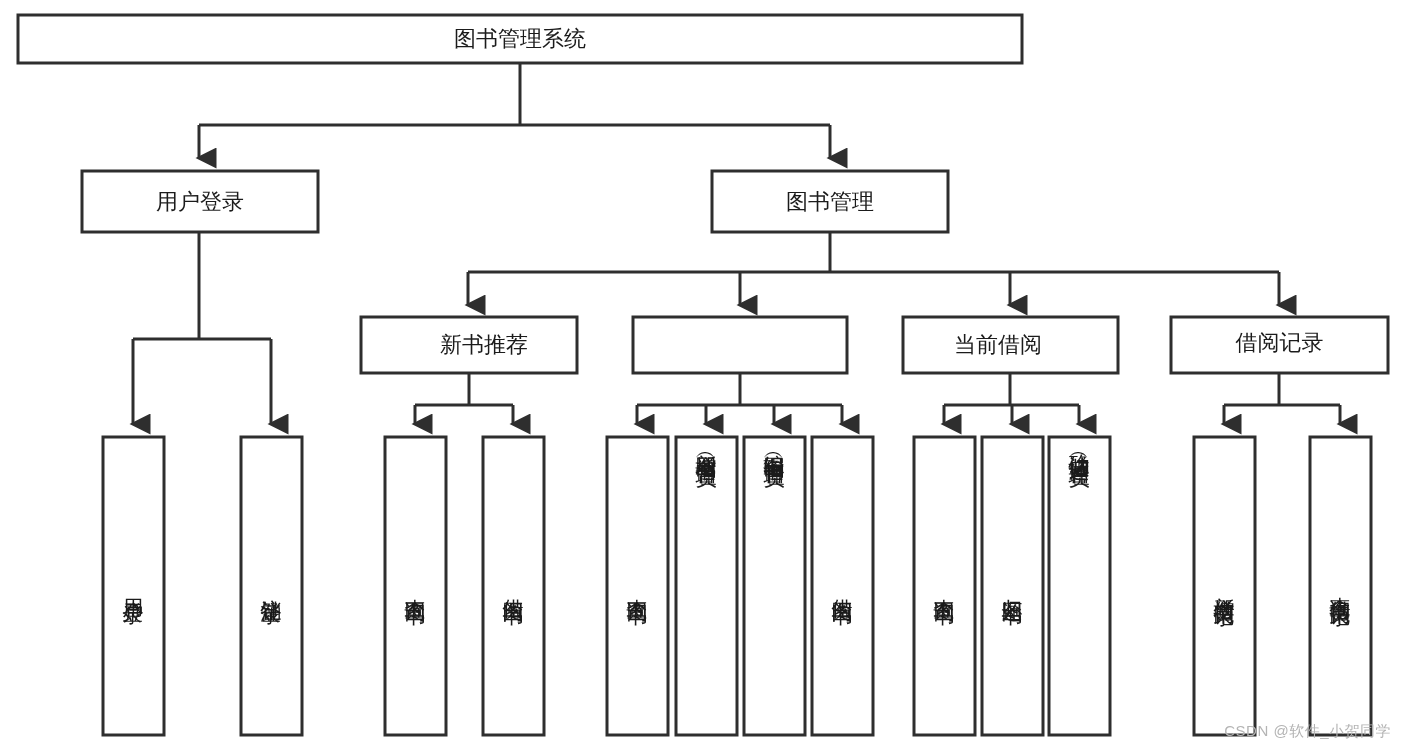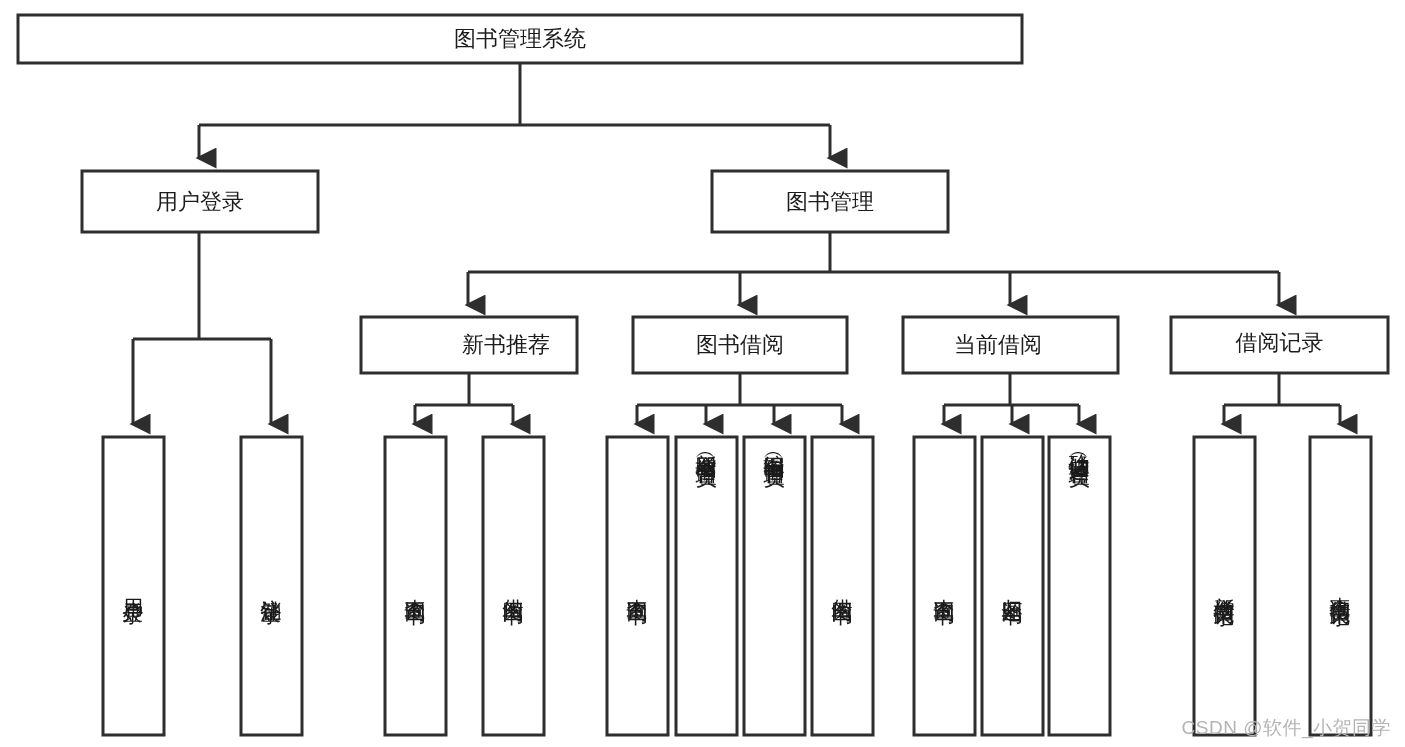--- a/index.html
+++ b/index.html
@@ -69,21 +69,21 @@
     font-family: Liberation Mono, monospace;
     font-size: 22px;
     color: #1b1b1b;
     white-space: nowrap;
   }
   #watermark {
     position: absolute;
     right: 14px;
     bottom: 6px;
     font-family: "Liberation Sans", "DejaVu Sans", sans-serif;
-    font-size: 19px;
+    font-size: 15px;
     color: #b4b4b4;
     letter-spacing: 0.5px;
     white-space: nowrap;
     pointer-events: none;
   }
 </style>
 </head>
 <body>
 
 <div id="diagram-root">
@@ -164,25 +164,22 @@
     <span class="horiz-text">图书管理系统</span>
   </div>
 
   <div class="horiz-wrap" style="left:82px; top:171px; width:236px; height:61px;">
     <span class="horiz-text">用户登录</span>
   </div>
   <div class="horiz-wrap" style="left:712px; top:171px; width:236px; height:61px;">
     <span class="horiz-text">图书管理</span>
   </div>
 
-  <div class="horiz-wrap" style="left:381px; top:317px; width:250px; height:56px;">
+  <div class="horiz-wrap" style="left:359px; top:317px; width:250px; height:56px;">
     <span class="horiz-text">新书推荐</span>
-  </div>
-  <div class="horiz-wrap" style="left:633px; top:317px; width:214px; height:56px;">
-    <span class="horiz-text">图书借阅</span>
   </div>
   <div class="horiz-wrap" style="left:903px; top:317px; width:190px; height:56px;">
     <span class="horiz-text">当前借阅</span>
   </div>
   <div class="horiz-wrap" style="left:1171px; top:317px; width:217px; height:52px;">
     <span class="horiz-text">借阅记录</span>
   </div>
 
   <div class="vert-wrap" style="left:103px; top:437px; width:61px; height:298px;">
     <span class="vert-text">用户登录</span>

